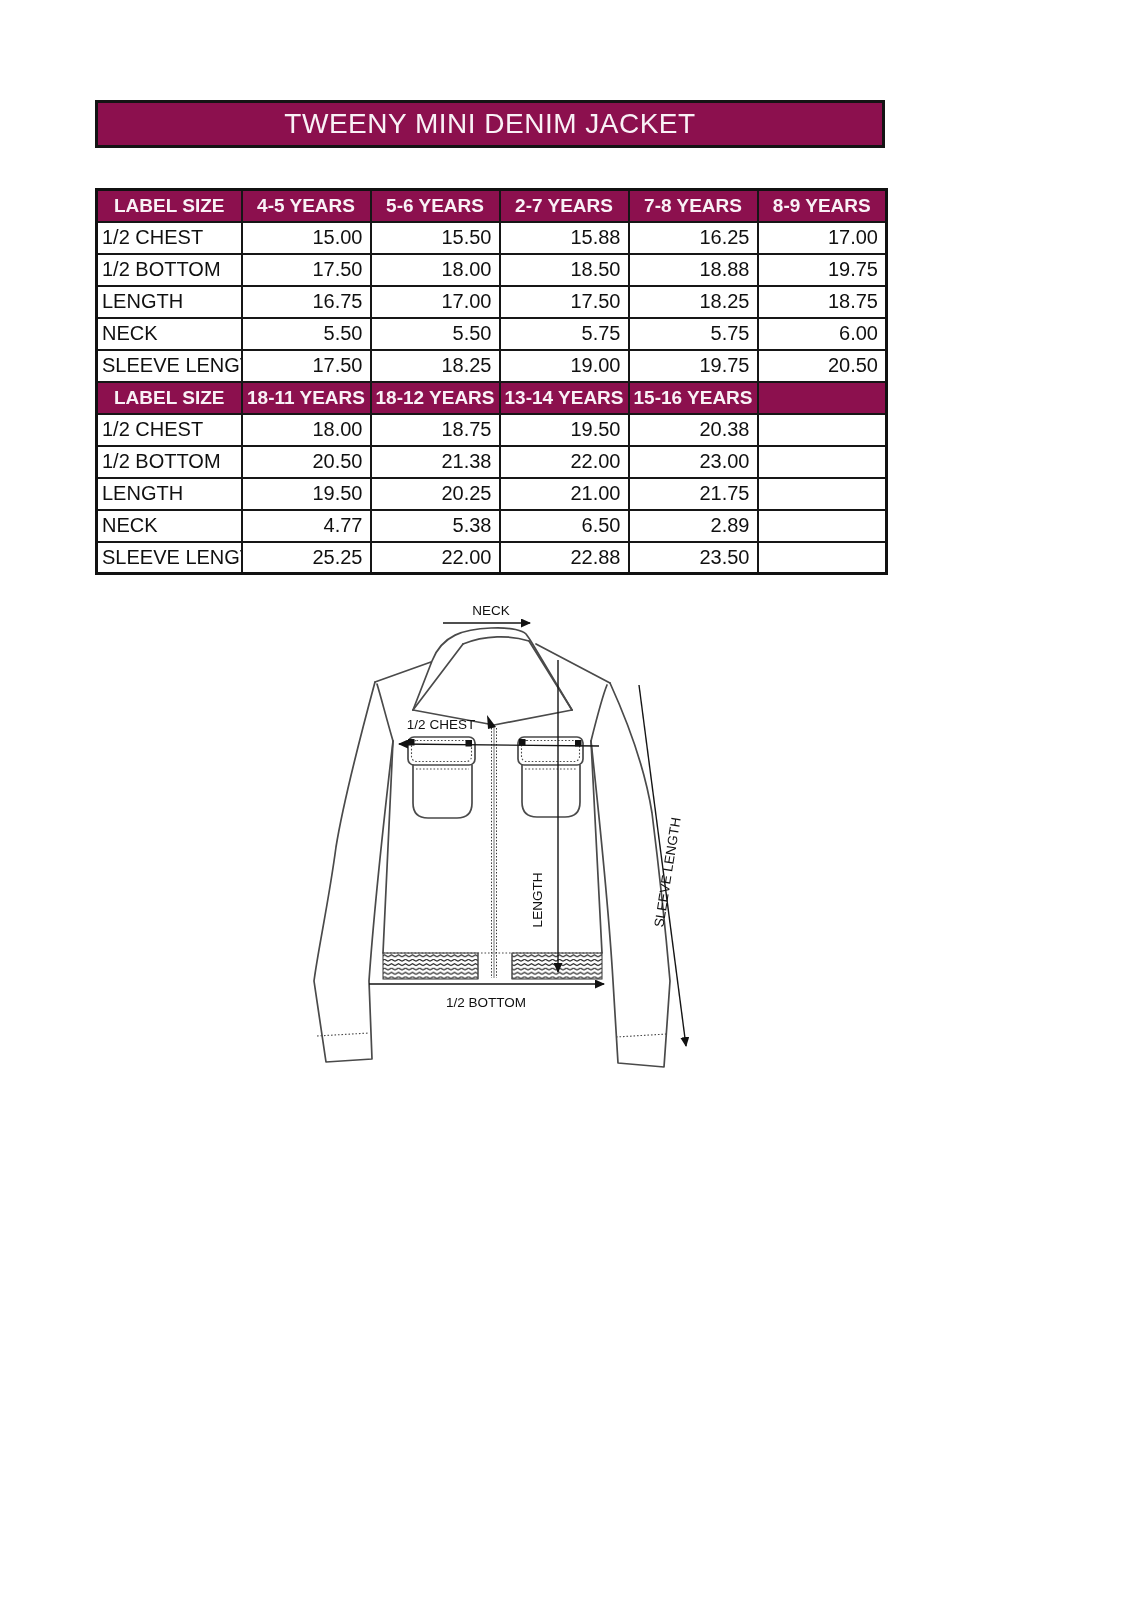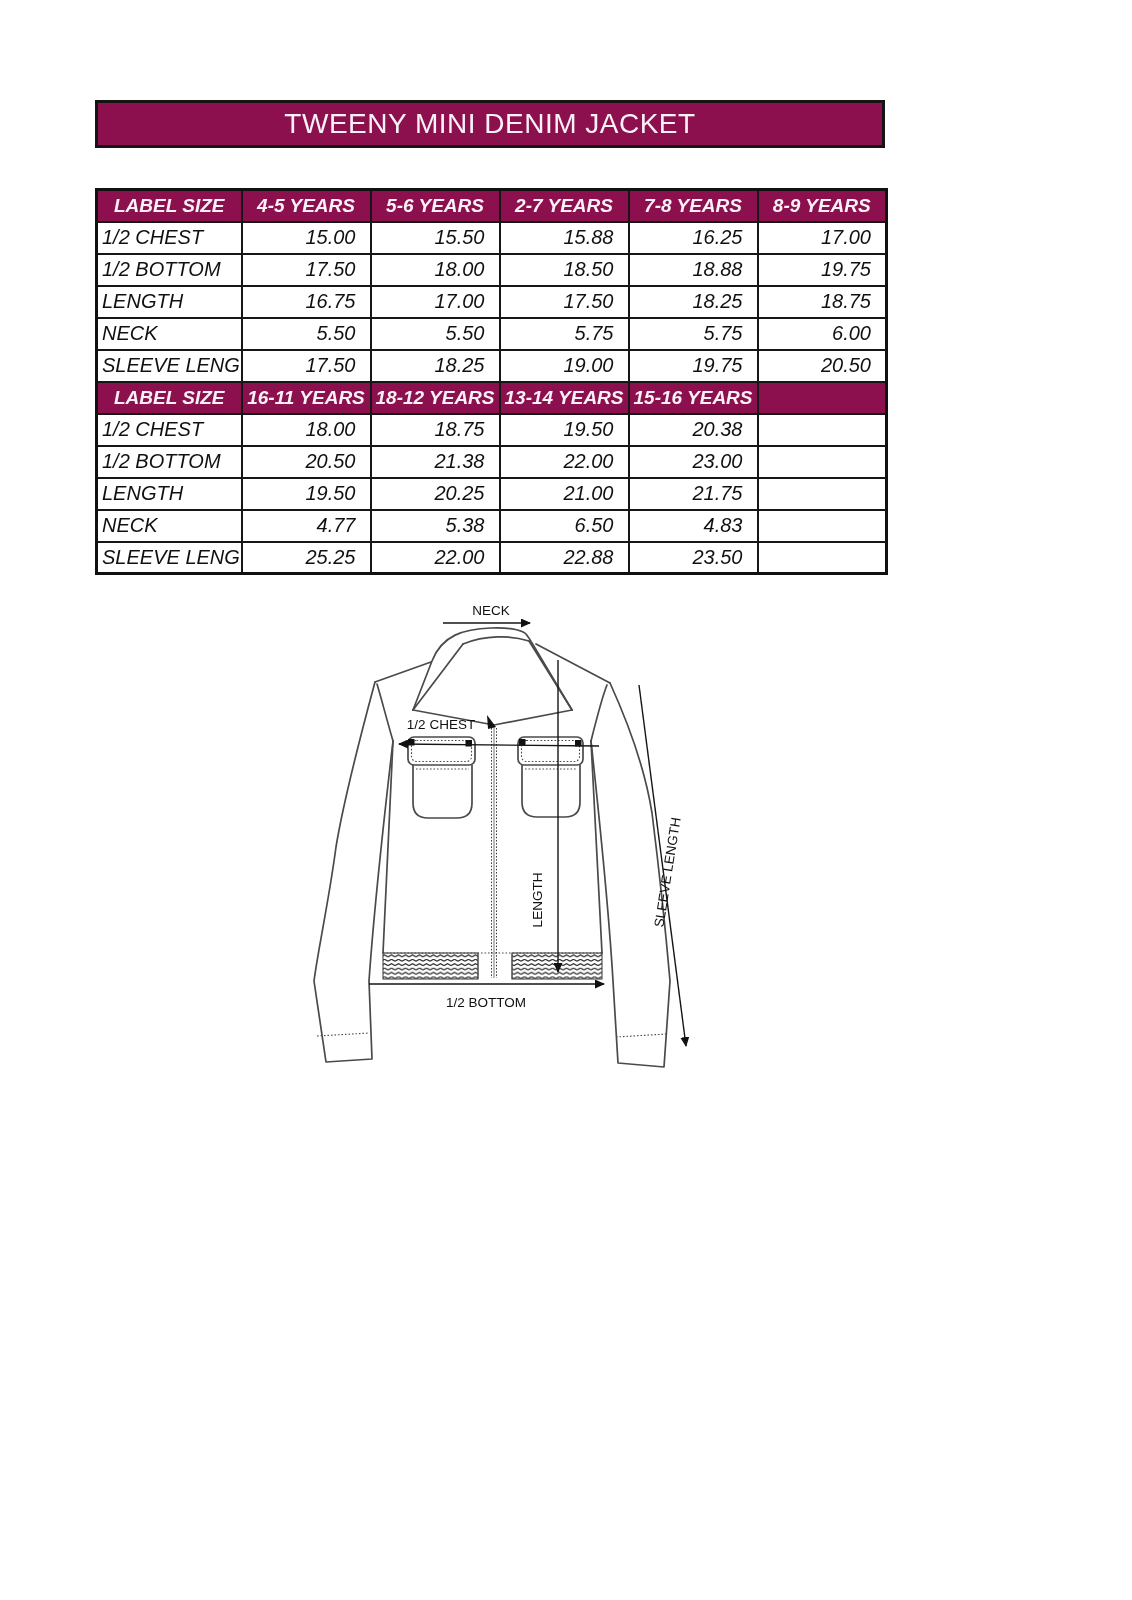--- a/index.html
+++ b/index.html
@@ -12,31 +12,30 @@
     position:absolute; left:95px; top:100px; width:790px; height:48px;
     background:var(--accent); border:3px solid #141414;
     display:flex; align-items:center; justify-content:center;
   }
   .banner span { color:#f9f1f6; font-size:28px; font-weight:500; letter-spacing:0.5px; }
 
   table.size-table {
     position:absolute; left:95px; top:188px; width:790px;
     border-collapse:collapse; table-layout:fixed;
     border:3px solid #111;
-    font-style:italic;
   }
   .size-table th, .size-table td {
     border:2px solid var(--ink); height:32px; overflow:hidden; white-space:nowrap;
   }
   .size-table th {
     background:var(--accent); color:#f9f1f6; font-size:19px; font-weight:700;
     text-align:center;
   }
   .size-table td.cell-label { font-size:20px; text-align:left; padding-left:4px; color:#101010; }
-  .size-table td.cell-value { font-size:20px; text-align:right; padding-right:14px; color:#101010;margin-left:13px; }
+  .size-table td.cell-value { font-size:20px; text-align:right; padding-right:7px; color:#101010;margin-left:13px; }
 
   .jacket-svg { position:absolute; left:290px; top:585px; width:420px; height:500px; }
   .jacket-svg text { font-family:"Liberation Sans", sans-serif; font-size:13.5px; fill:#111; }
   .garment { fill:none; stroke:#4a4a4a; stroke-width:1.7; stroke-linejoin:round; stroke-linecap:round; }
   .stitch  { fill:none; stroke:#4a4a4a; stroke-width:1.1; stroke-dasharray:1.6,1.9; }
   .measure { fill:none; stroke:#151515; stroke-width:1.4; }
 </style>
 </head>
 <body>
 
@@ -99,21 +98,21 @@
         <tr>
           <td class="cell-label">SLEEVE LENGTH</td>
           <td class="cell-value">17.50</td>
           <td class="cell-value">18.25</td>
           <td class="cell-value">19.00</td>
           <td class="cell-value">19.75</td>
           <td class="cell-value">20.50</td>
         </tr>
         <tr>
           <th>LABEL SIZE</th>
-          <th>16-11 YEARS</th>
+          <th>18-11 YEARS</th>
           <th>18-12 YEARS</th>
           <th>13-14 YEARS</th>
           <th>15-16 YEARS</th>
           <th></th>
         </tr>
         <tr>
           <td class="cell-label">1/2 CHEST</td>
           <td class="cell-value">18.00</td>
           <td class="cell-value">18.75</td>
           <td class="cell-value">19.50</td>
@@ -134,21 +133,21 @@
           <td class="cell-value">20.25</td>
           <td class="cell-value">21.00</td>
           <td class="cell-value">21.75</td>
           <td class="cell-value"></td>
         </tr>
         <tr>
           <td class="cell-label">NECK</td>
           <td class="cell-value">4.77</td>
           <td class="cell-value">5.38</td>
           <td class="cell-value">6.50</td>
-          <td class="cell-value">4.83</td>
+          <td class="cell-value">2.89</td>
           <td class="cell-value"></td>
         </tr>
         <tr>
           <td class="cell-label">SLEEVE LENGTH</td>
           <td class="cell-value">25.25</td>
           <td class="cell-value">22.00</td>
           <td class="cell-value">22.88</td>
           <td class="cell-value">23.50</td>
           <td class="cell-value"></td>
         </tr>

